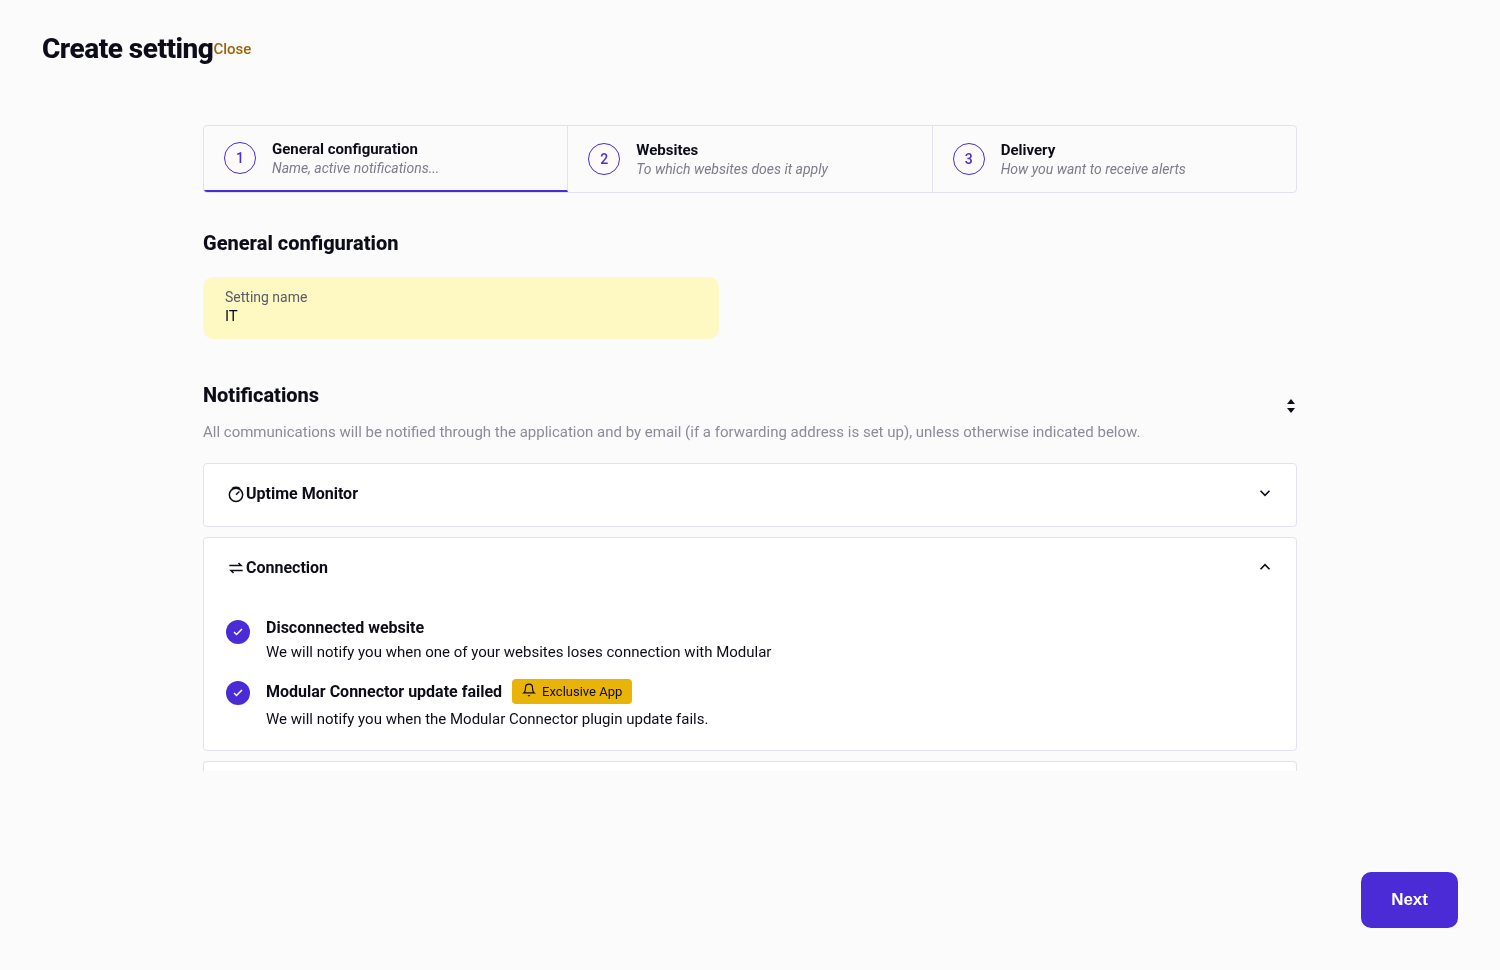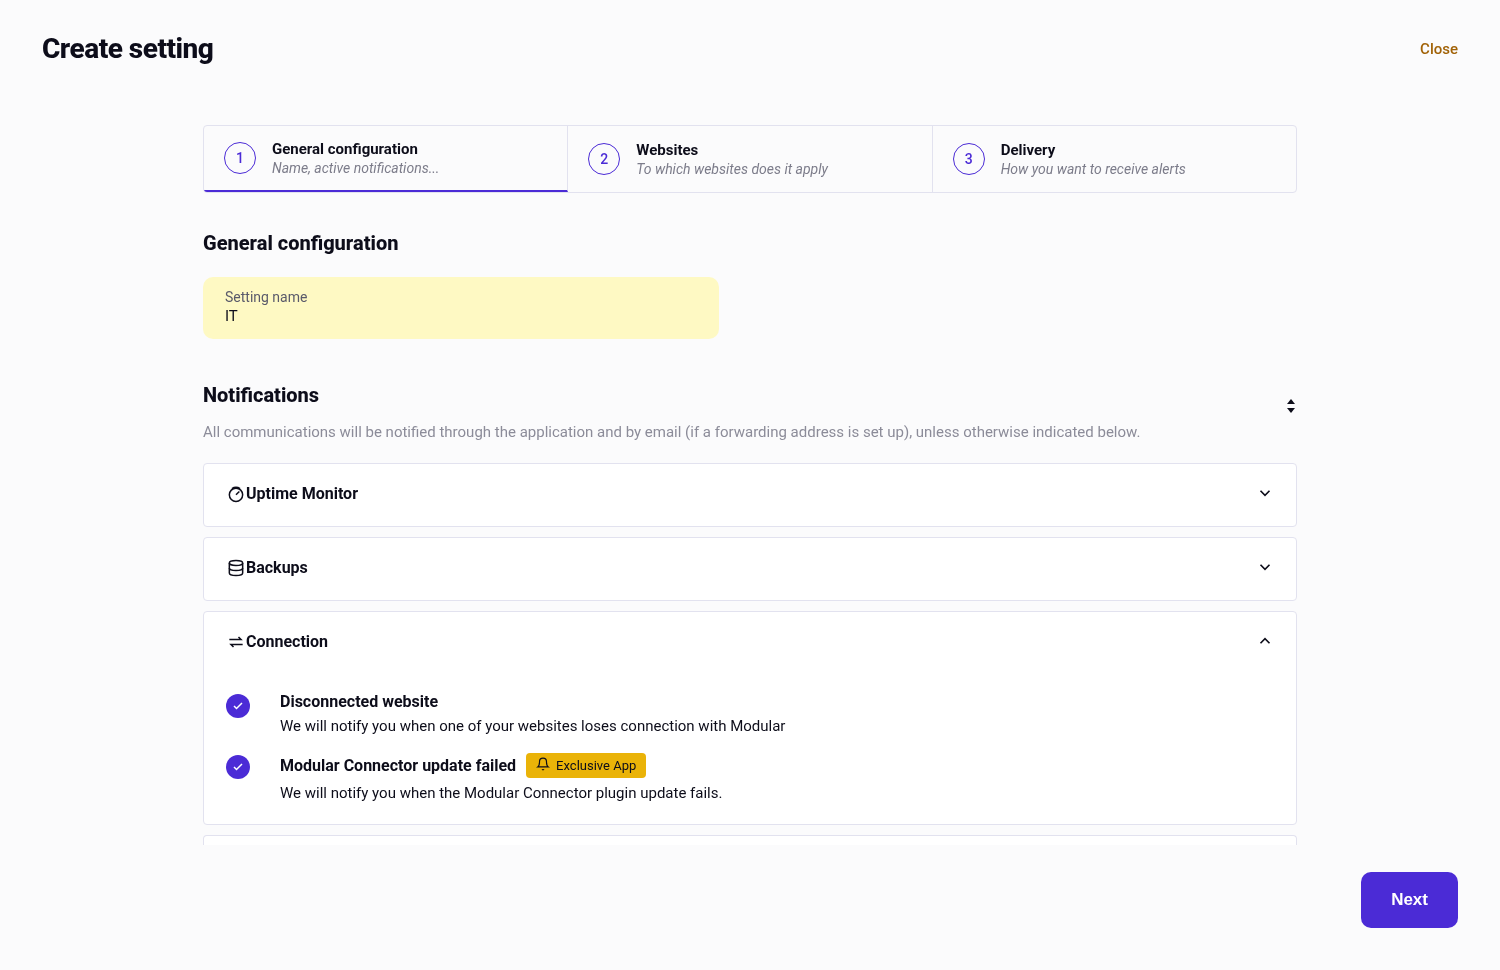--- a/index.html
+++ b/index.html
@@ -7,21 +7,20 @@
   font-family: -apple-system, BlinkMacSystemFont, "Segoe UI", Roboto, "Helvetica Neue", Arial, sans-serif;
   background: #fbfbfc;
   color: #0d0d1a;
   width: 1500px;
   height: 970px;
   position: relative;
   overflow: hidden;
 }
 .header-bar {
   display: flex;
-  justify-content: space-between;
   align-items: center;
   padding: 32px 42px 0 42px;
 }
 .page-title {
   font-size: 28px;
   font-weight: 800;
   letter-spacing: -0.5px;
 }
 .close-link {
   color: #a16207;
@@ -143,21 +142,21 @@
   flex: 1;
 }
 .panel-head .ph-chev {
   color: #0d0d1a;
 }
 .panel-body {
   padding: 0 22px 22px 22px;
 }
 .notif-item {
   display: flex;
-  gap: 30px;
+  gap: 16px;
   margin-top: 18px;
   align-items: flex-start;
 }
 .check-circle {
   width: 24px;
   height: 24px;
   border-radius: 50%;
   background: #4b2bd6;
   display: flex;
   align-items: center;
@@ -275,37 +274,20 @@
       </span>
       <span class="ph-title">Uptime Monitor</span>
       <span class="ph-chev">
         <svg width="18" height="18" viewBox="0 0 24 24" fill="none" stroke="currentColor" stroke-width="2.2">
             <polyline points="6 9 12 15 18 9"></polyline>
           </svg>
       </span>
     </div>
   </div>
 
-  <div class="panel">
-    <div class="panel-head">
-      <span class="ph-icon">
-        <svg width="20" height="20" viewBox="0 0 24 24" fill="none" stroke="currentColor" stroke-width="1.8">
-            <ellipse cx="12" cy="6" rx="8" ry="3"></ellipse>
-            <path d="M4 6v12c0 1.66 3.58 3 8 3s8-1.34 8-3V6"></path>
-            <path d="M4 12c0 1.66 3.58 3 8 3s8-1.34 8-3"></path>
-          </svg>
-      </span>
-      <span class="ph-title">Backups</span>
-      <span class="ph-chev">
-        <svg width="18" height="18" viewBox="0 0 24 24" fill="none" stroke="currentColor" stroke-width="2.2">
-            <polyline points="6 9 12 15 18 9"></polyline>
-          </svg>
-      </span>
-    </div>
-  </div>
 
   <div class="panel">
     <div class="panel-head">
       <span class="ph-icon">
         <svg width="20" height="20" viewBox="0 0 24 24" fill="none" stroke="currentColor" stroke-width="1.8">
             <path d="M4 9h14l-3-3"></path>
             <path d="M20 15H6l3 3"></path>
           </svg>
       </span>
       <span class="ph-title">Connection</span>

